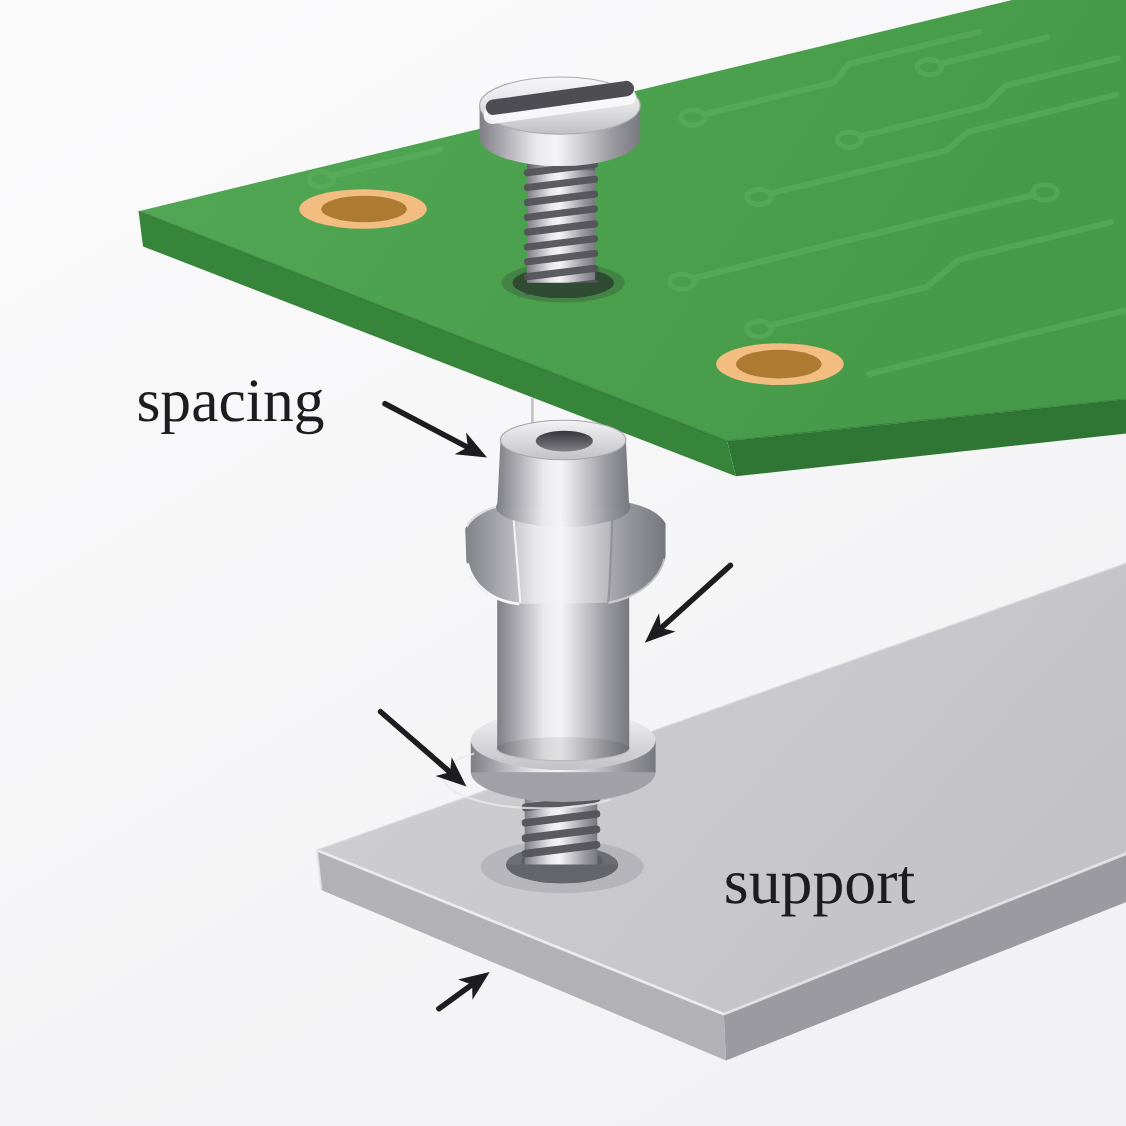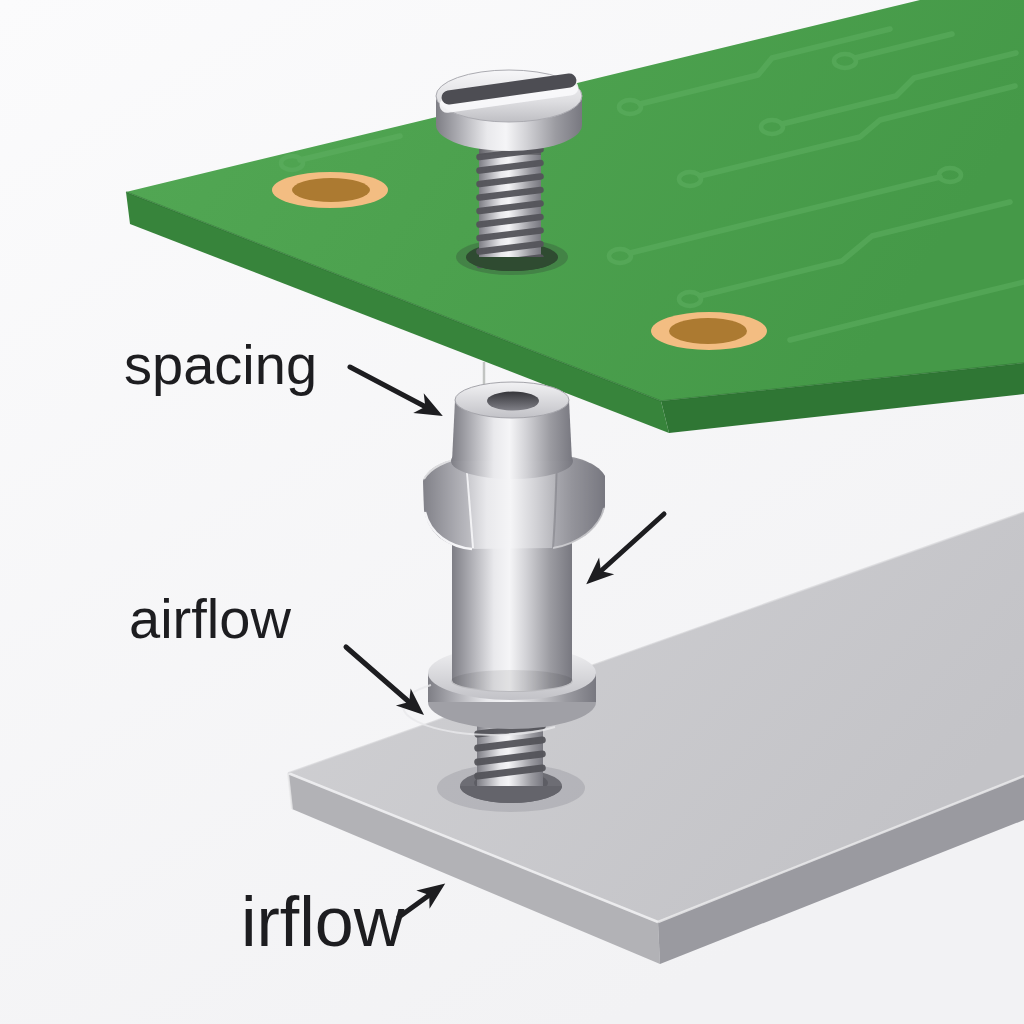--- a/index.html
+++ b/index.html
@@ -6,20 +6,21 @@
   .stage{
     position:relative;width:1024px;height:1024px;overflow:hidden;
     font-family:"Liberation Sans","DejaVu Sans",sans-serif;
     background:var(--c-background,#F6F6F8);
   }
   .stage svg{position:absolute;left:0;top:0;}
   .label{
     position:absolute;color:var(--c-label-text,#1D1D20);
     line-height:1.05;letter-spacing:0px;white-space:nowrap;
     user-select:none;
+    font-family:Liberation Serif, serif;
   }
   .lbl-spacing   {left:124px;top:336px;font-size:56px;}
   .lbl-insulation{left:664px;top:454px;font-size:56px;}
   .lbl-airflow   {left:129px;top:590px;font-size:56px;}
   .lbl-support   {left:658px;top:772px;font-size:58px;}
   .lbl-irflow    {left:241px;top:886px;font-size:70px;}
 </style>
 </head>
 <body>
 
@@ -196,15 +197,14 @@
 
   <g style="stroke:var(--c-arrow,#1D1D20)" stroke-width="5" stroke-linecap="round" fill="none">
     <path d="M350,367 L424,406" marker-end="url(#ah)"></path>
     <path d="M664,514 L602,570" marker-end="url(#ah)"></path>
     <path d="M346,647 L408,701" marker-end="url(#ah)"></path>
     <path d="M399,917 L428,896" marker-end="url(#ah)"></path>
   </g>
 </svg>
 
   <div class="label lbl-spacing">spacing</div>
-  <div class="label lbl-airflow">airflow</div>
-  <div class="label lbl-irflow">irflow</div>
+  <div class="label lbl-support">support</div>
 </div>
 
 </body></html>

